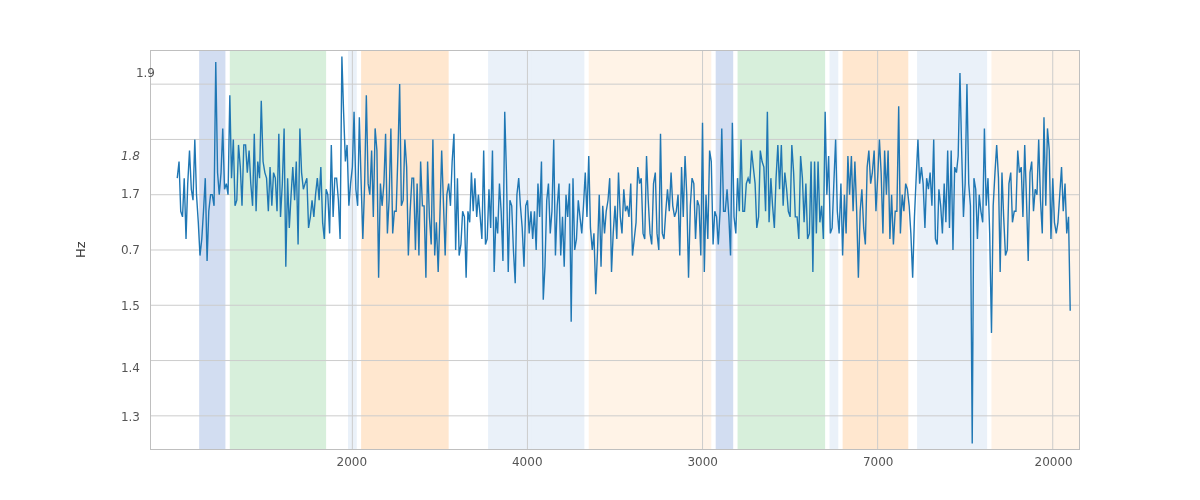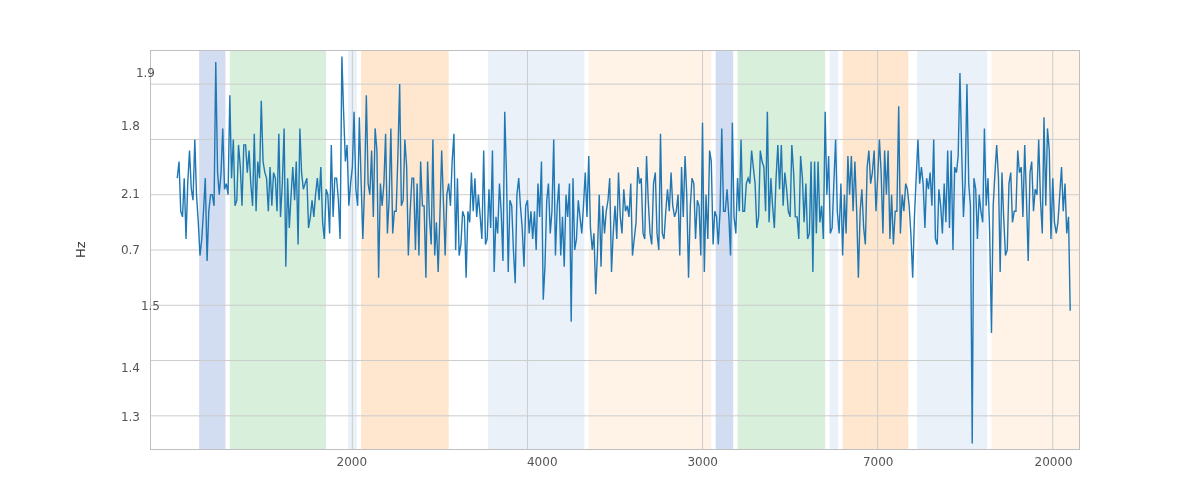--- a/index.html
+++ b/index.html
@@ -128,25 +128,25 @@
         </g>
       <g id="series-group">
           <path d="M26.3 127.8 L28.1 111.1 L29.8 161.1 L31.6 166.7 L33.3 127.8 L35.1 188.9 L36.8 133.3 L38.6 100.0 L40.4 138.9 L42.1 150.0 L43.9 88.9 L45.6 144.4 L47.4 172.2 L49.1 205.6 L50.9 188.9 L52.6 161.1 L54.4 127.8 L56.2 211.1 L57.9 161.1 L59.7 144.4 L61.4 144.4 L63.2 155.6 L64.9 11.1 L66.7 122.2 L68.4 144.4 L70.2 122.2 L71.9 77.8 L73.7 138.9 L75.5 133.3 L77.2 144.4 L79.0 44.4 L80.7 127.8 L82.5 88.9 L84.2 155.6 L86.0 150.0 L87.7 94.4 L89.5 116.7 L91.2 155.6 L93.0 94.4 L94.8 94.4 L96.5 122.2 L98.3 100.0 L100.0 133.3 L101.8 155.6 L103.5 83.3 L105.3 161.1 L107.0 111.1 L108.8 127.8 L110.5 50.0 L112.3 111.1 L114.1 122.2 L115.8 127.8 L117.6 161.1 L119.3 116.7 L121.1 155.6 L122.8 122.2 L124.6 127.8 L126.3 161.1 L128.1 83.3 L129.8 166.7 L131.6 133.3 L133.4 77.8 L135.1 216.7 L136.9 127.8 L138.6 177.8 L140.4 144.4 L142.1 116.7 L143.9 150.0 L145.6 111.1 L147.4 194.4 L149.2 77.8 L150.9 122.2 L152.7 138.9 L154.4 133.3 L156.2 127.8 L157.9 177.8 L159.7 166.7 L161.4 150.0 L163.2 166.7 L164.9 144.4 L166.7 127.8 L168.5 150.0 L170.2 116.7 L172.0 172.2 L173.7 188.9 L175.5 138.9 L177.2 144.4 L179.0 183.3 L180.7 94.4 L182.5 166.7 L184.2 127.8 L186.0 127.8 L187.8 150.0 L189.5 188.9 L191.3 5.6 L193.0 61.1 L194.8 111.1 L196.5 94.4 L198.3 155.6 L200.0 133.3 L201.8 116.7 L203.5 61.1 L205.3 138.9 L207.1 155.6 L208.8 66.7 L210.6 133.3 L212.3 188.9 L214.1 133.3 L215.8 44.4 L217.6 133.3 L219.3 144.4 L221.1 100.0 L222.8 166.7 L224.6 77.8 L226.4 100.0 L228.1 227.8 L229.9 133.3 L231.6 155.6 L233.4 133.3 L235.1 83.3 L236.9 183.3 L238.6 150.0 L240.4 77.8 L242.2 183.3 L243.9 161.1 L245.7 161.1 L247.4 105.6 L249.2 33.3 L250.9 155.6 L252.7 150.0 L254.4 88.9 L256.2 116.7 L257.9 205.6 L259.7 161.1 L261.5 127.8 L263.2 127.8 L265.0 200.0 L266.7 133.3 L268.5 205.6 L270.2 111.1 L272.0 155.6 L273.7 155.6 L275.5 227.8 L277.2 111.1 L279.0 166.7 L280.8 194.4 L282.5 88.9 L284.3 205.6 L286.0 172.2 L287.8 222.2 L289.5 166.7 L291.3 100.0 L293.0 150.0 L294.8 205.6 L296.5 144.4 L298.3 133.3 L300.1 155.6 L301.8 111.1 L303.6 83.3 L305.3 200.0 L307.1 127.8 L308.8 205.6 L310.6 194.4 L312.3 161.1 L314.1 166.7 L315.8 227.8 L317.6 161.1 L319.4 172.2 L321.1 122.2 L322.9 161.1 L324.6 127.8 L326.4 166.7 L328.1 144.4 L329.9 166.7 L331.6 188.9 L333.4 100.0 L335.2 194.4 L336.9 188.9 L338.7 138.9 L340.4 177.8 L342.2 100.0 L343.9 222.2 L345.7 166.7 L347.4 183.3 L349.2 133.3 L350.9 161.1 L352.7 211.1 L354.5 61.1 L356.2 122.2 L358.0 222.2 L359.7 150.0 L361.5 155.6 L363.2 200.0 L365.0 233.3 L366.7 144.4 L368.5 127.8 L370.2 155.6 L372.0 177.8 L373.8 216.7 L375.5 155.6 L377.3 150.0 L379.0 183.3 L380.8 161.1 L382.5 188.9 L384.3 161.1 L386.0 200.0 L387.8 133.3 L389.5 166.7 L391.3 111.1 L393.1 250.0 L394.8 216.7 L396.6 150.0 L398.3 133.3 L400.1 183.3 L401.8 161.1 L403.6 88.9 L405.3 205.6 L407.1 155.6 L408.8 133.3 L410.6 205.6 L412.4 166.7 L414.1 216.7 L415.9 144.4 L417.6 166.7 L419.4 133.3 L421.1 272.2 L422.9 127.8 L424.6 200.0 L426.4 188.9 L428.2 150.0 L429.9 166.7 L431.7 183.3 L433.4 155.6 L435.2 122.2 L436.9 166.7 L438.7 105.6 L440.4 177.8 L442.2 200.0 L443.9 183.3 L445.7 244.4 L447.5 200.0 L449.2 144.4 L451.0 216.7 L452.7 155.6 L454.5 183.3 L456.2 161.1 L458.0 150.0 L459.7 127.8 L461.5 222.2 L463.2 183.3 L465.0 155.6 L466.8 188.9 L468.5 122.2 L470.3 166.7 L472.0 183.3 L473.8 138.9 L475.5 161.1 L477.3 155.6 L479.0 166.7 L480.8 133.3 L482.5 205.6 L484.3 188.9 L486.1 172.2 L487.8 116.7 L489.6 133.3 L491.3 127.8 L493.1 183.3 L494.8 188.9 L496.6 105.6 L498.3 150.0 L500.1 183.3 L501.8 194.4 L503.6 133.3 L505.4 122.2 L507.1 183.3 L508.9 200.0 L510.6 83.3 L512.4 183.3 L514.1 188.9 L515.9 161.1 L517.6 138.9 L519.4 161.1 L521.2 122.2 L522.9 155.6 L524.7 166.7 L526.4 161.1 L528.2 144.4 L529.9 205.6 L531.7 116.7 L533.4 166.7 L535.2 105.6 L536.9 144.4 L538.7 227.8 L540.5 155.6 L542.2 127.8 L544.0 133.3 L545.7 188.9 L547.5 150.0 L549.2 155.6 L551.0 205.6 L552.7 72.2 L554.5 222.2 L556.2 144.4 L558.0 188.9 L559.8 100.0 L561.5 111.1 L563.3 194.4 L565.0 161.1 L566.8 166.7 L568.5 194.4 L570.3 161.1 L572.0 77.8 L573.8 161.1 L575.5 161.1 L577.3 138.9 L579.1 166.7 L580.8 205.6 L582.6 72.2 L584.3 166.7 L586.1 183.3 L587.8 127.8 L589.6 161.1 L591.3 88.9 L593.1 161.1 L594.8 161.1 L596.6 133.3 L598.4 127.8 L600.1 133.3 L601.9 100.0 L603.6 116.7 L605.4 133.3 L607.1 177.8 L608.9 166.7 L610.6 100.0 L612.4 111.1 L614.2 116.7 L615.9 161.1 L617.7 61.1 L619.4 172.2 L621.2 127.8 L622.9 155.6 L624.7 177.8 L626.4 127.8 L628.2 94.4 L629.9 138.9 L631.7 94.4 L633.5 155.6 L635.2 122.2 L637.0 138.9 L638.7 161.1 L640.5 166.7 L642.2 94.4 L644.0 122.2 L645.7 166.7 L647.5 166.7 L649.2 188.9 L651.0 105.6 L652.8 127.8 L654.5 172.2 L656.3 133.3 L658.0 188.9 L659.8 183.3 L661.5 111.1 L663.3 222.2 L665.0 111.1 L666.8 183.3 L668.5 111.1 L670.3 172.2 L672.1 155.6 L673.8 188.9 L675.6 61.1 L677.3 144.4 L679.1 105.6 L680.8 183.3 L682.6 177.8 L684.3 133.3 L686.1 88.9 L687.8 161.1 L689.6 183.3 L691.4 133.3 L693.1 205.6 L694.9 144.4 L696.6 183.3 L698.4 105.6 L700.1 144.4 L701.9 105.6 L703.6 161.1 L705.4 111.1 L707.2 161.1 L708.9 227.8 L710.7 161.1 L712.4 138.9 L714.2 177.8 L715.9 194.4 L717.7 116.7 L719.4 100.0 L721.2 133.3 L722.9 122.2 L724.7 100.0 L726.5 161.1 L728.2 127.8 L730.0 88.9 L731.7 122.2 L733.5 183.3 L735.2 100.0 L737.0 144.4 L738.7 100.0 L740.5 188.9 L742.2 144.4 L744.0 194.4 L745.8 161.1 L747.5 161.1 L749.3 55.6 L751.0 183.3 L752.8 144.4 L754.5 161.1 L756.3 133.3 L758.0 138.9 L759.8 155.6 L761.5 183.3 L763.3 227.8 L765.1 166.7 L766.8 127.8 L768.6 88.9 L770.3 133.3 L772.1 116.7 L773.8 133.3 L775.6 177.8 L777.3 127.8 L779.1 138.9 L780.8 122.2 L782.6 155.6 L784.4 88.9 L786.1 188.9 L787.9 194.4 L789.6 138.9 L791.4 155.6 L793.1 183.3 L794.9 133.3 L796.6 172.2 L798.4 100.0 L800.2 177.8 L801.9 100.0 L803.7 200.0 L805.4 116.7 L807.2 122.2 L808.9 105.6 L810.7 22.2 L812.4 100.0 L814.2 166.7 L815.9 133.3 L817.7 33.3 L819.5 133.3 L821.2 155.6 L823.0 394.4 L824.7 127.8 L826.5 138.9 L828.2 188.9 L830.0 144.4 L831.7 161.1 L833.5 172.2 L835.2 77.8 L837.0 155.6 L838.8 127.8 L840.5 183.3 L842.3 283.3 L844.0 155.6 L845.8 122.2 L847.5 94.4 L849.3 127.8 L851.0 222.2 L852.8 122.2 L854.5 166.7 L856.3 205.6 L858.1 200.0 L859.8 133.3 L861.6 122.2 L863.3 172.2 L865.1 161.1 L866.8 161.1 L868.6 100.0 L870.3 122.2 L872.1 116.7 L873.8 166.7 L875.6 94.4 L877.4 150.0 L879.1 211.1 L880.9 122.2 L882.6 111.1 L884.4 161.1 L886.1 138.9 L887.9 144.4 L889.6 88.9 L891.4 150.0 L893.2 183.3 L894.9 66.7 L896.7 155.6 L898.4 77.8 L900.2 100.0 L901.9 188.9 L903.7 127.8 L905.4 172.2 L907.2 183.3 L908.9 172.2 L910.7 144.4 L912.5 116.7 L914.2 161.1 L916.0 133.3 L917.7 183.3 L919.5 166.7 L921.2 261.1 " class="series-line"></path>
         </g>
     </svg>
   </div>
 
 
   <div id="tick-labels">
       <div class="tick-label" style="left: 351.792px; top: 455px; transform: translateX(-50%);">2000</div>
-      <div class="tick-label" style="left: 527.264px; top: 455px; transform: translateX(-50%); margin-left: 15px;">4000</div>
+      <div class="tick-label" style="left: 527.264px; top: 455px; transform: translateX(-50%);">4000</div>
       <div class="tick-label" style="left: 702.736px; top: 455px; transform: translateX(-50%);">3000</div>
       <div class="tick-label" style="left: 878.208px; top: 455px; transform: translateX(-50%);">7000</div>
       <div class="tick-label" style="left: 1053.68px; top: 455px; transform: translateX(-50%);">20000</div>
       <div class="tick-label" style="left: 140px; top: 416.667px; transform: translate(-100%, -50%);">1.3</div>
       <div class="tick-label" style="left: 140px; top: 368px; transform: translate(-100%, -50%);">1.4</div>
-      <div class="tick-label" style="left: 140px; top: 305.556px; transform: translate(-100%, -50%); margin-left: 20px;">1.5</div>
+      <div class="tick-label" style="left: 140px; top: 305.556px; transform: translate(-100%, -50%);">1.5</div>
       <div class="tick-label" style="left: 140px; top: 250px; transform: translate(-100%, -50%);">0.7</div>
-      <div class="tick-label" style="left: 140px; top: 194.444px; transform: translate(-100%, -50%);">2.1</div>
-      <div class="tick-label" style="left: 140px; top: 126px; transform: translate(-100%, -50%);">1.8</div>
+      <div class="tick-label" style="left: 140px; top: 194.444px; transform: translate(-100%, -50%);">1.7</div>
+      <div class="tick-label" style="left: 140px; top: 156px; transform: translate(-100%, -50%); font-style: italic;">1.8</div>
       <div class="tick-label" style="left: 140px; top: 73px; transform: translate(-100%, -50%); margin-left: 15px;">1.9</div>
     </div>
 </div>
 
 </body></html>

